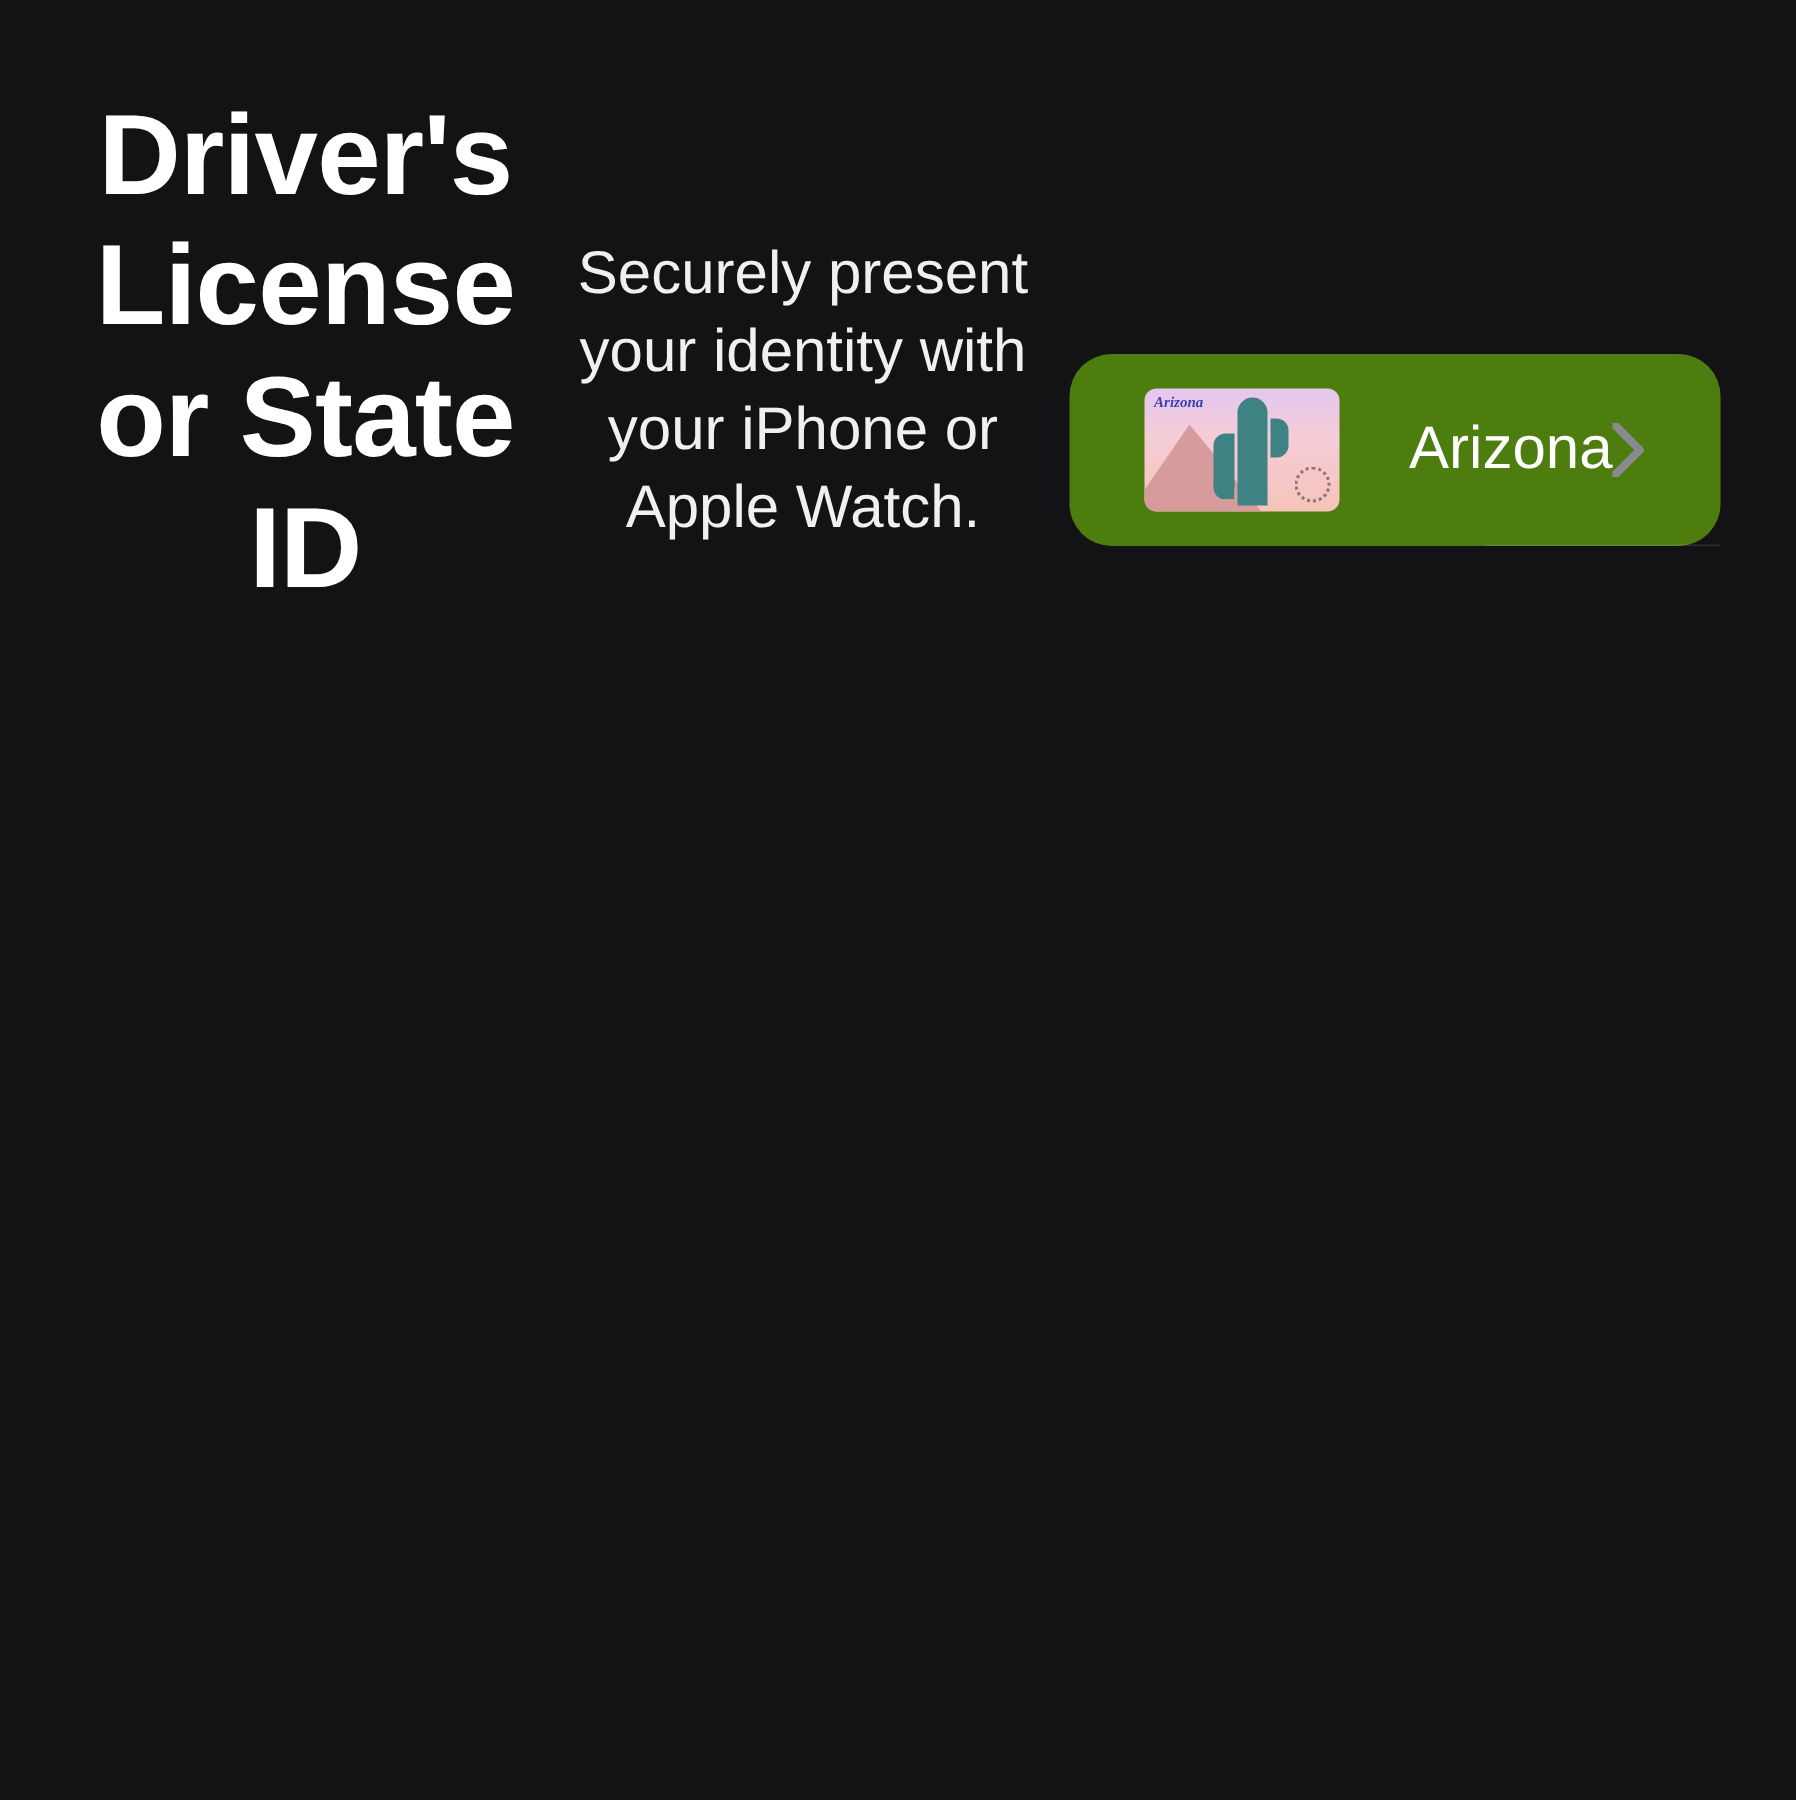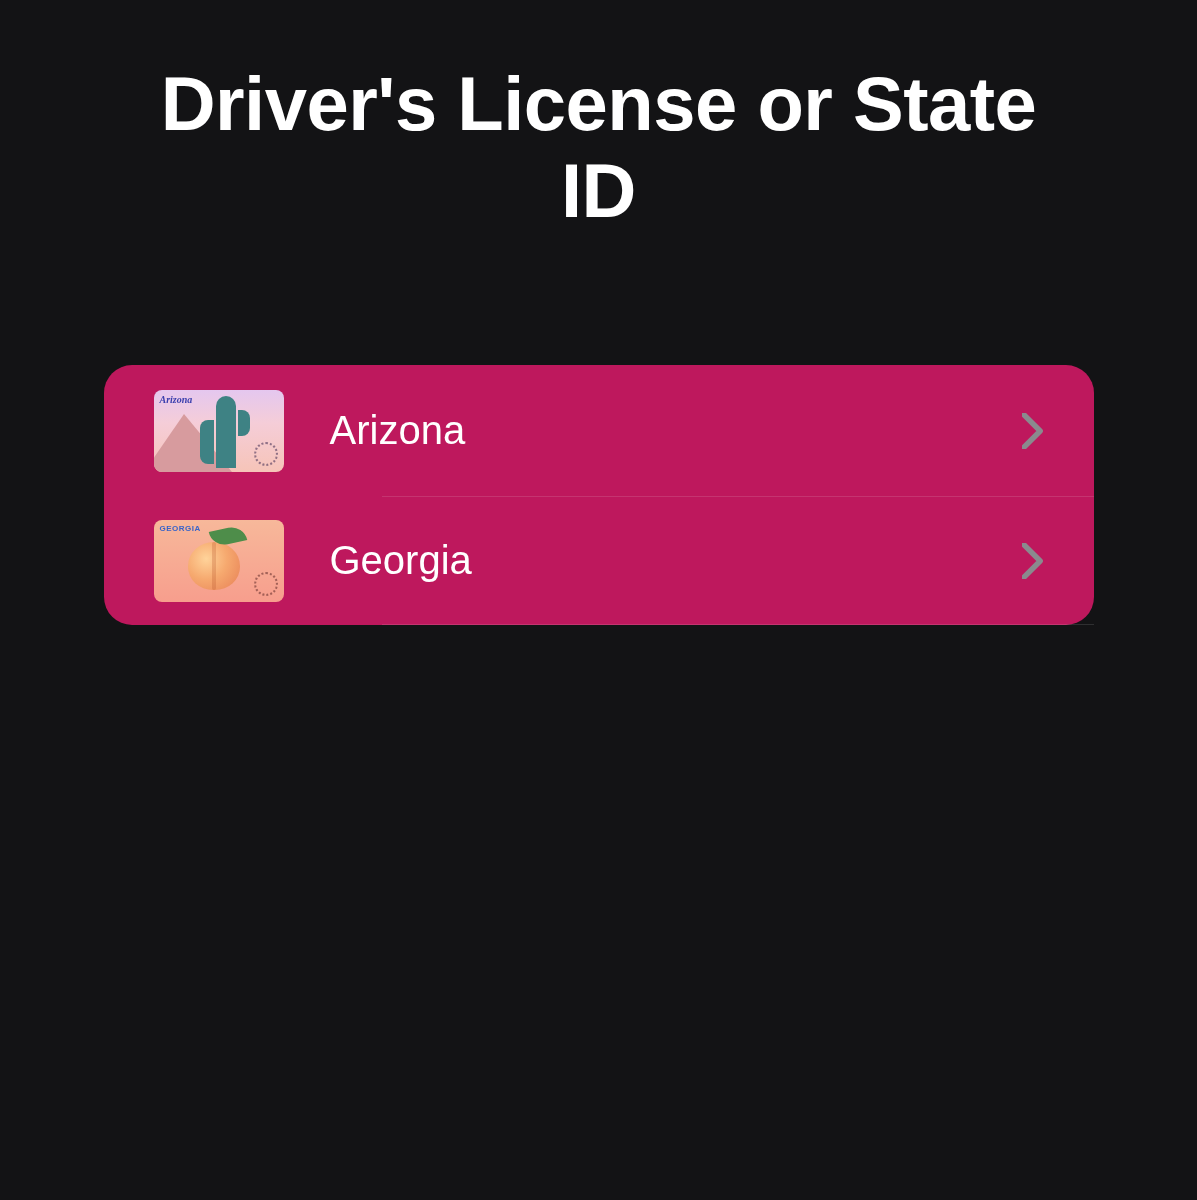--- a/index.html
+++ b/index.html
@@ -11,21 +11,21 @@
     width: 1197px;
     height: 1200px;
     background: #131315;
     font-family: -apple-system, BlinkMacSystemFont, "SF Pro Display", "Helvetica Neue", Arial, sans-serif;
     color: #fff;
     overflow: hidden;
   }
   .container {
     padding: 60px 50px 0 50px;
     display: flex;
-    flex-direction: column;
+    flex-direction: row;
     align-items: center;
   }
   .title {
     font-size: 76px;
     font-weight: 700;
     text-align: center;
     line-height: 1.15;
     letter-spacing: -0.5px;
     color: #ffffff;
     max-width: 900px;
@@ -35,21 +35,21 @@
     font-size: 40px;
     font-weight: 400;
     text-align: center;
     color: #f0f0f0;
     line-height: 1.3;
     max-width: 1000px;
   }
   .list-panel {
     margin-top: 130px;
     width: 990px;
-    background: #be185d;
+    background: #4d7c0f;
     border-radius: 28px;
     padding: 0;
   }
   .list-row {
     display: flex;
     align-items: center;
     height: 132px;
     padding: 0 50px;
     cursor: pointer;
     position: relative;
@@ -353,51 +353,37 @@
     font-style: italic;
     color: #2a3a9a;
     font-weight: 700;
   }
 </style>
 </head>
 <body>
 
 <div class="container">
   <h1 class="title">Driver's License or State ID</h1>
+  <p class="subtitle">Securely present your identity with your iPhone or Apple Watch.</p>
 
   <div class="list-panel">
 
     <div class="list-row">
       <div class="card-thumb card-arizona">
         <span class="brand">Arizona</span>
         <div class="mountain"></div>
         <div class="cactus"></div>
         <div class="seal"></div>
       </div>
       <span class="state-label">Arizona</span>
       <span class="chevron">
         <svg viewBox="0 0 12 20">
             <path d="M1 1 L10 10 L1 19" fill="none" stroke="#8a8a8e" stroke-width="3" stroke-linecap="round" stroke-linejoin="round"></path>
           </svg>
       </span>
       <div class="divider"></div>
     </div>
 
 
-    <div class="list-row">
-      <div class="card-thumb card-georgia">
-        <span class="brand">GEORGIA</span>
-        <div class="peach"></div>
-        <div class="leaf"></div>
-        <div class="seal"></div>
-      </div>
-      <span class="state-label">Georgia</span>
-      <span class="chevron">
-        <svg viewBox="0 0 12 20">
-            <path d="M1 1 L10 10 L1 19" fill="none" stroke="#8a8a8e" stroke-width="3" stroke-linecap="round" stroke-linejoin="round"></path>
-          </svg>
-      </span>
-      <div class="divider"></div>
-    </div>
 
 
   </div>
 </div>
 
 </body></html>

